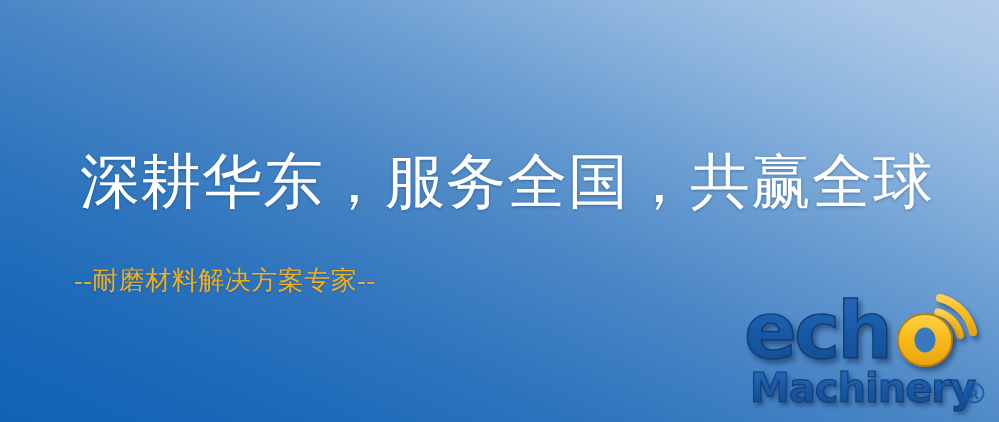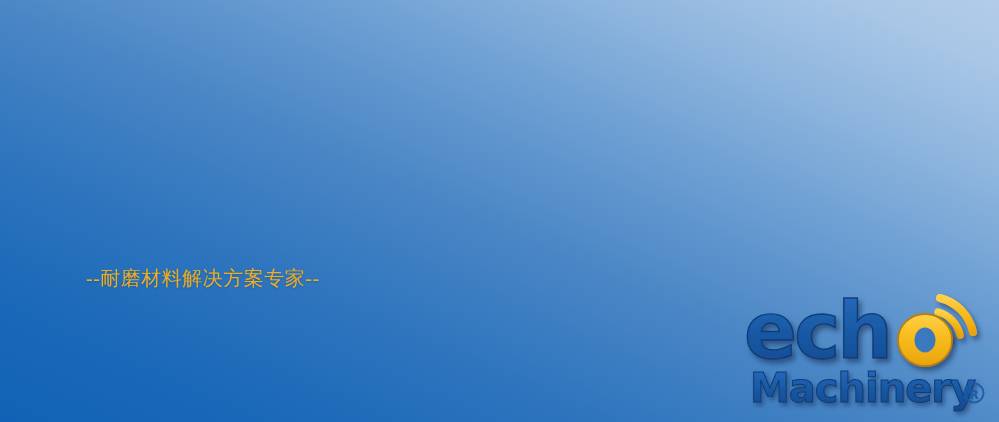--- a/index.html
+++ b/index.html
@@ -36,24 +36,24 @@
     line-height: 1;
     color: #ffffff;
     white-space: nowrap;
     letter-spacing: 1px;
     text-shadow: 0 1px 3px rgba(10,45,90,0.38);
   }
 
   
   .subtitle {
     position: absolute;
-    left: 86px;
+    left: 74px;
     top: 268px;
     font-family: "Liberation Serif", "DejaVu Serif", serif;
-    font-size: 20px;
+    font-size: 26px;
     line-height: 1;
     color: #f0ad1f;
     white-space: nowrap;
     letter-spacing: 0.5px;
     text-shadow: 0 1px 2px rgba(20,55,100,0.30);
   }
 
   
   .logo {
     position: absolute;
@@ -77,20 +77,21 @@
     width: 244px;
     height: 48px;
   }
   .logo svg { display: block; overflow: visible; }
 </style>
 </head>
 <body>
 
 <div id="banner">
 
+  <div class="headline">深耕华东，服务全国，共赢全球</div>
 
   <div class="subtitle">--耐磨材料解决方案专家--</div>
 
   <div class="logo">
 
     <div class="logo-wordmark">
       <svg width="250" height="76" viewBox="0 0 250 76">
         <defs>
           <filter id="emboss" x="-30%" y="-30%" width="170%" height="175%">
             <feDropShadow dx="3" dy="4" stdDeviation="2.6" flood-color="#0c2b50" flood-opacity="0.55"></feDropShadow>

